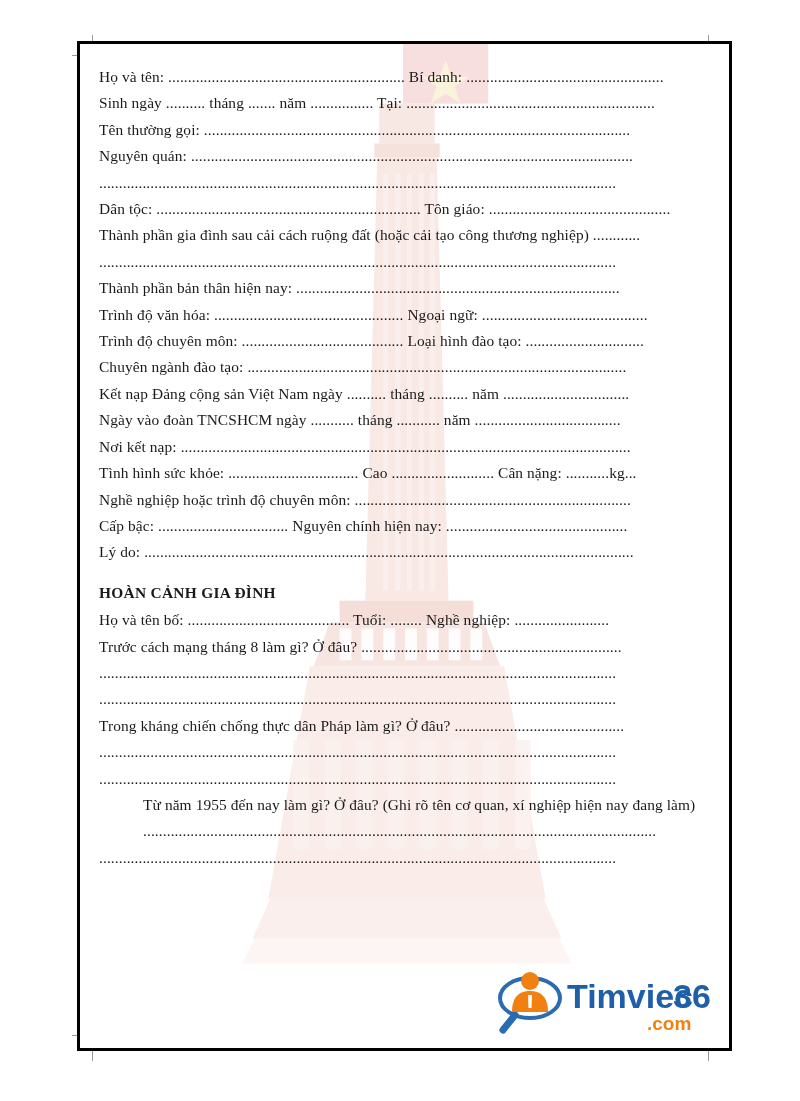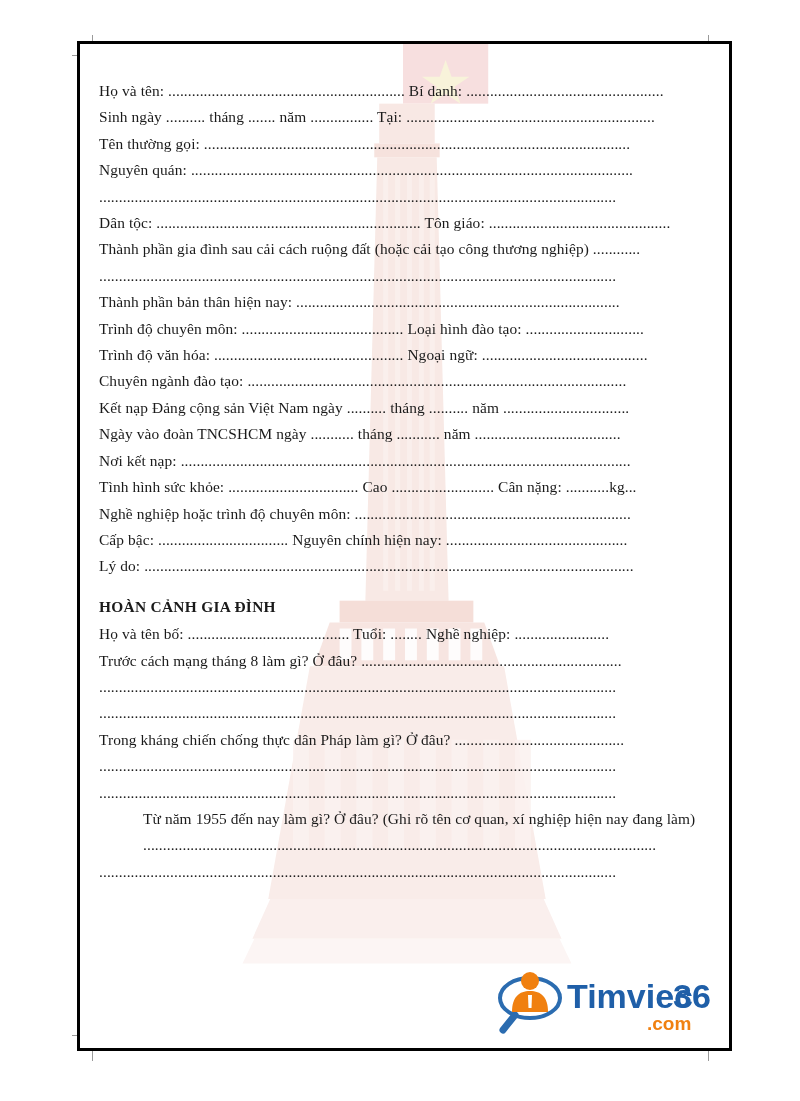--- a/index.html
+++ b/index.html
@@ -70,21 +70,21 @@
     overflow: hidden;
     pointer-events: none;
     z-index: 0;
   }
   .wm-svg { position: absolute; left: 0; top: 0; width: 100%; height: 100%; }
 
   
   .doc-body {
     position: relative;
     z-index: 2;
-    padding: 34px 16px 0 19px;
+    padding: 20px 16px 0 19px;
   }
 
   .line {
     font-size: 15.4px;
     line-height: 26.4px;
     white-space: nowrap;
     overflow: hidden;
     letter-spacing: 0.1px;
   }
   .line.wrap { white-space: normal; margin-left: 44px; }
@@ -176,22 +176,22 @@
 
       <div class="line">Họ và tên: ............................................................ Bí danh: ..................................................</div>
       <div class="line">Sinh ngày .......... tháng ....... năm ................ Tại: ...............................................................</div>
       <div class="line">Tên thường gọi: ............................................................................................................</div>
       <div class="line">Nguyên quán: ................................................................................................................</div>
       <div class="line">...................................................................................................................................</div>
       <div class="line">Dân tộc: ................................................................... Tôn giáo: ..............................................</div>
       <div class="line">Thành phần gia đình sau cải cách ruộng đất (hoặc cải tạo công thương nghiệp) ............</div>
       <div class="line">...................................................................................................................................</div>
       <div class="line">Thành phần bản thân hiện nay: ..................................................................................</div>
+      <div class="line">Trình độ văn hóa: ................................................ Ngoại ngữ: ..........................................</div>
       <div class="line">Trình độ chuyên môn: ......................................... Loại hình đào tạo: ..............................</div>
-      <div class="line">Trình độ văn hóa: ................................................ Ngoại ngữ: ..........................................</div>
       <div class="line">Chuyên ngành đào tạo: ................................................................................................</div>
       <div class="line">Kết nạp Đảng cộng sản Việt Nam ngày .......... tháng .......... năm ................................</div>
       <div class="line">Ngày vào đoàn TNCSHCM ngày ........... tháng ........... năm .....................................</div>
       <div class="line">Nơi kết nạp: ..................................................................................................................</div>
       <div class="line">Tình hình sức khỏe: ................................. Cao .......................... Cân nặng: ...........kg...</div>
       <div class="line">Nghề nghiệp hoặc trình độ chuyên môn: ......................................................................</div>
       <div class="line">Cấp bậc: ................................. Nguyên chính hiện nay: ..............................................</div>
       <div class="line">Lý do: ............................................................................................................................</div>
 
       <div class="section-title">HOÀN CẢNH GIA ĐÌNH</div>

